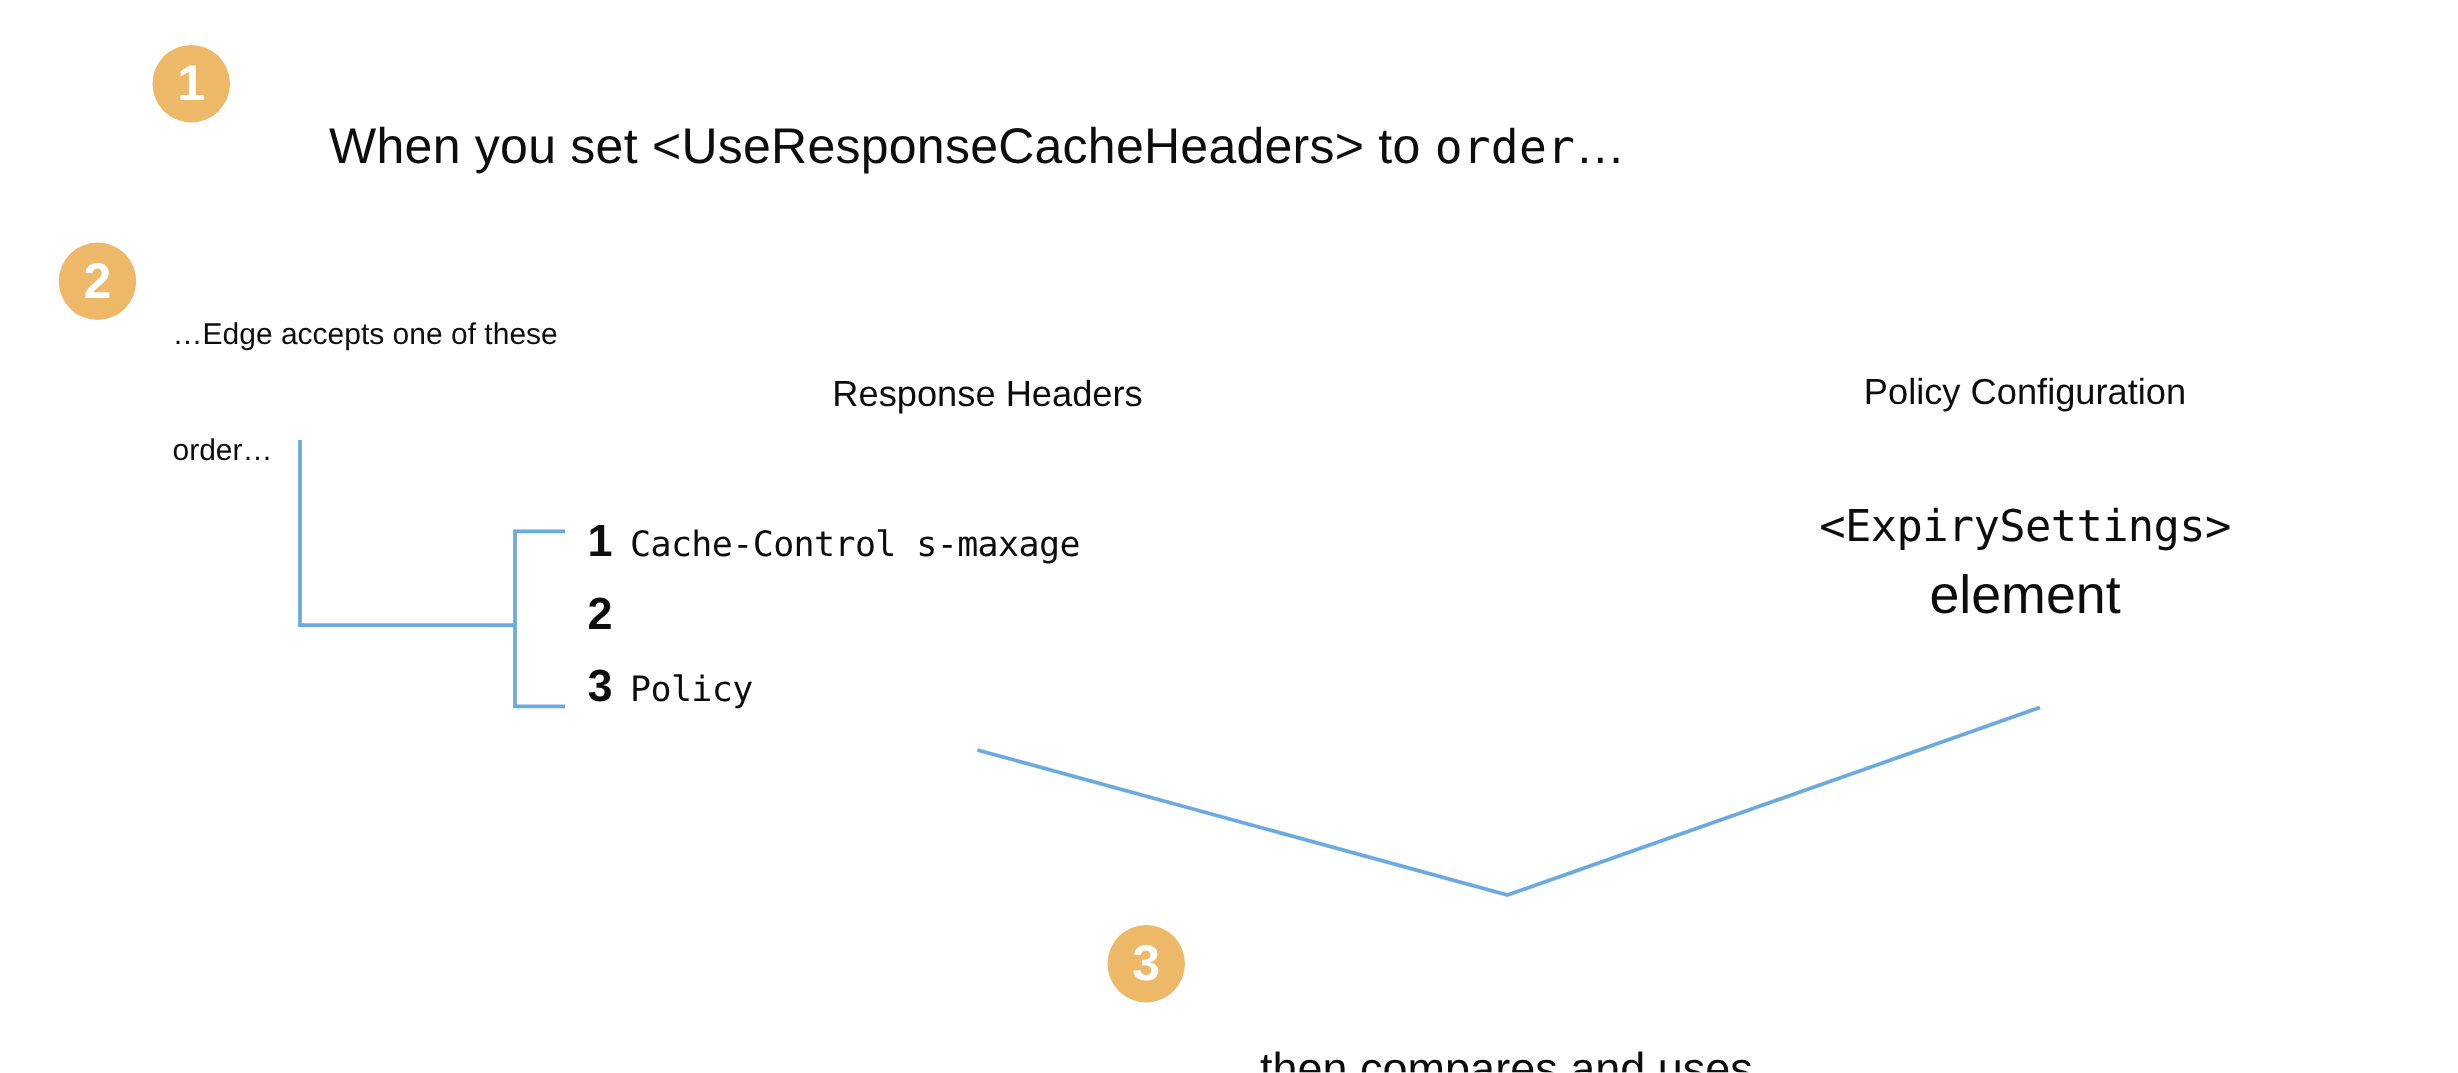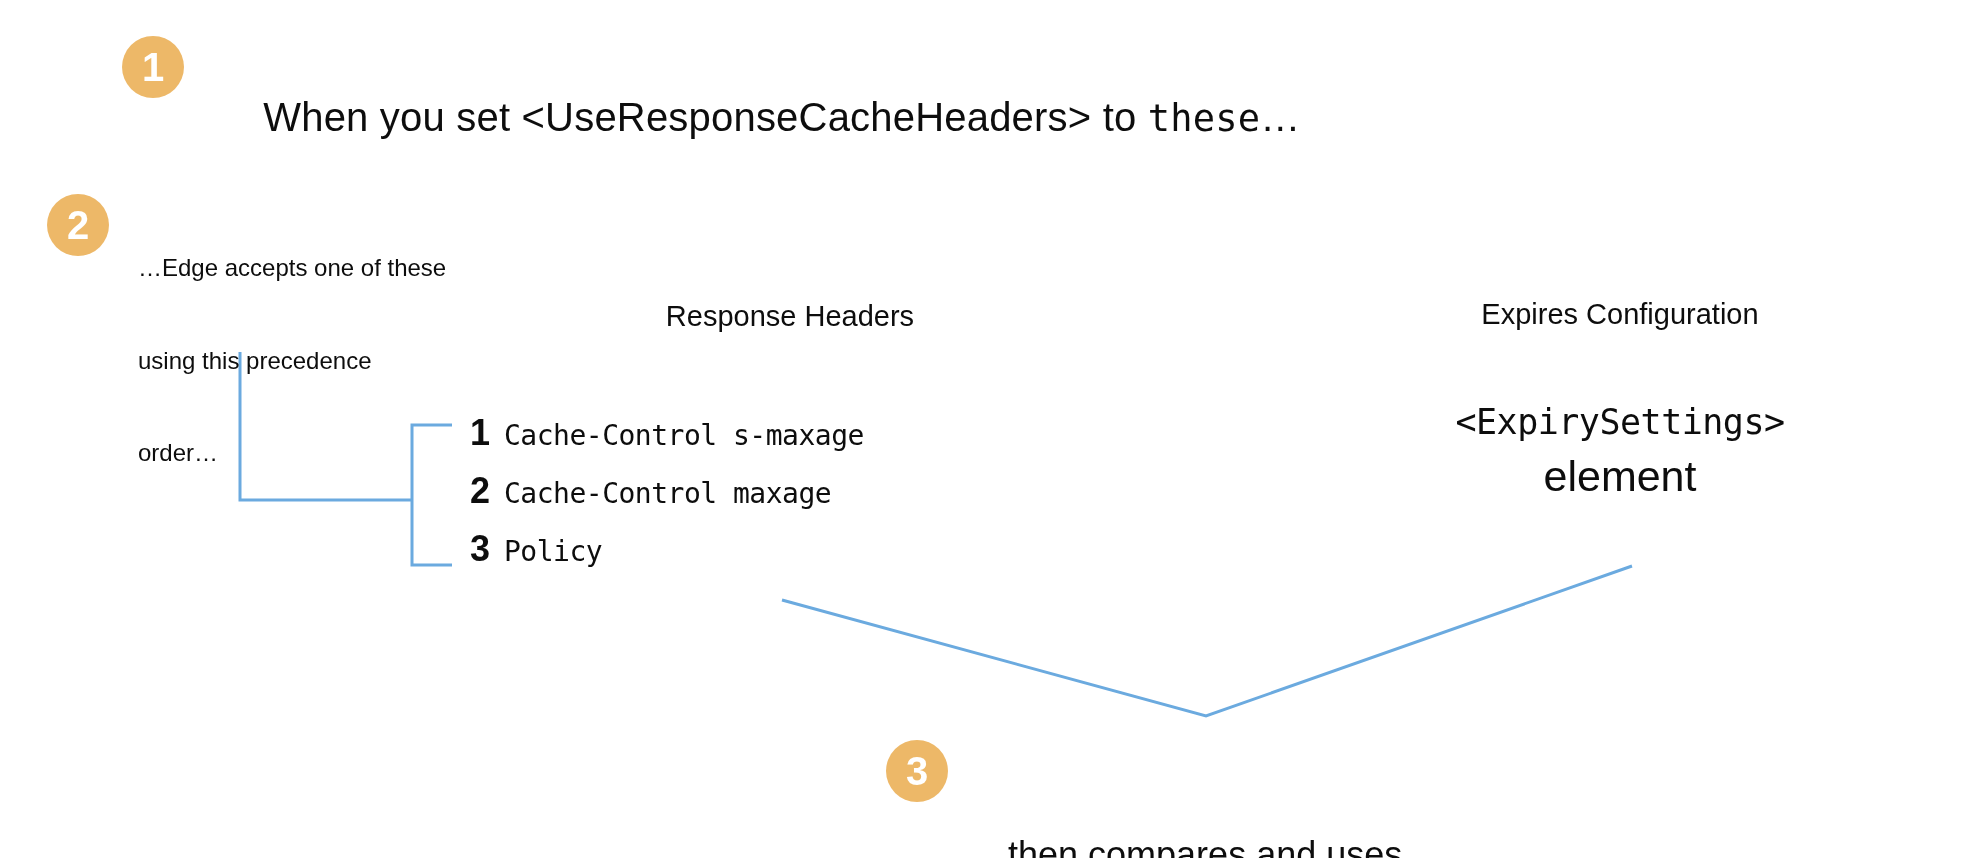--- a/index.html
+++ b/index.html
@@ -168,43 +168,41 @@
 
     <path d="M 452 425 L 412 425 L 412 565 L 452 565" fill="none" stroke="#6baadf" stroke-width="3"></path>
 
     <path d="M 782 600 L 1206 716 L 1632 566" fill="none" stroke="#6baadf" stroke-width="3"></path>
   </svg>
 
   <div class="step-badge" id="badge-1">
     <span>1</span>
   </div>
   <div class="txt sans" id="step1-text">
-    <span>When you set &lt;UseResponseCacheHeaders&gt; to </span><span class="mono">these</span><span>…</span>
+    <span>When you set &lt;UseResponseCacheHeaders&gt; to </span><span class="mono">order</span><span>…</span>
   </div>
 
   <div class="step-badge" id="badge-2">
     <span>2</span>
   </div>
   <div class="txt sans" id="step2-text">
     <div>…Edge accepts one of these</div>
-    <div>using this precedence</div>
     <div>order…</div>
   </div>
 
   <div class="col-heading sans" id="heading-response">Response Headers</div>
-  <div class="col-heading sans" id="heading-policy">Expires Configuration</div>
+  <div class="col-heading sans" id="heading-policy">Policy Configuration</div>
 
   <div id="precedence-list">
     <div class="prec-row">
       <span class="prec-num">1</span>
       <span class="prec-val">Cache-Control s-maxage</span>
     </div>
     <div class="prec-row">
       <span class="prec-num">2</span>
-      <span class="prec-val">Cache-Control maxage</span>
     </div>
     <div class="prec-row">
       <span class="prec-num">3</span>
       <span class="prec-val">Policy</span>
     </div>
   </div>
 
   <div id="policy-body">
     <span id="policy-element-name">&lt;ExpirySettings&gt;</span>
     <span id="policy-element-word">element</span>

